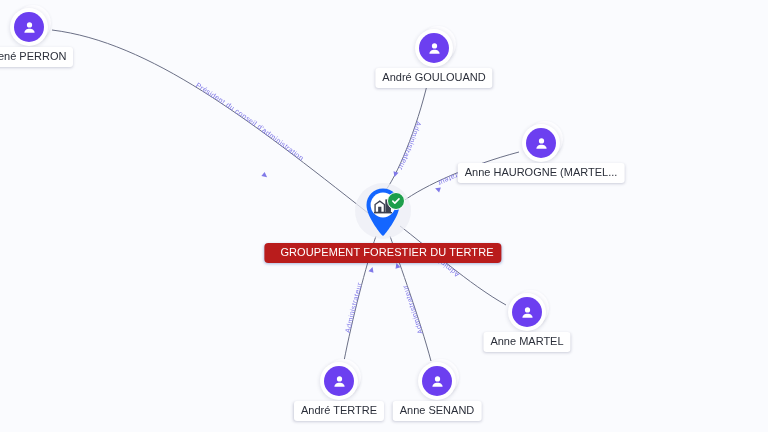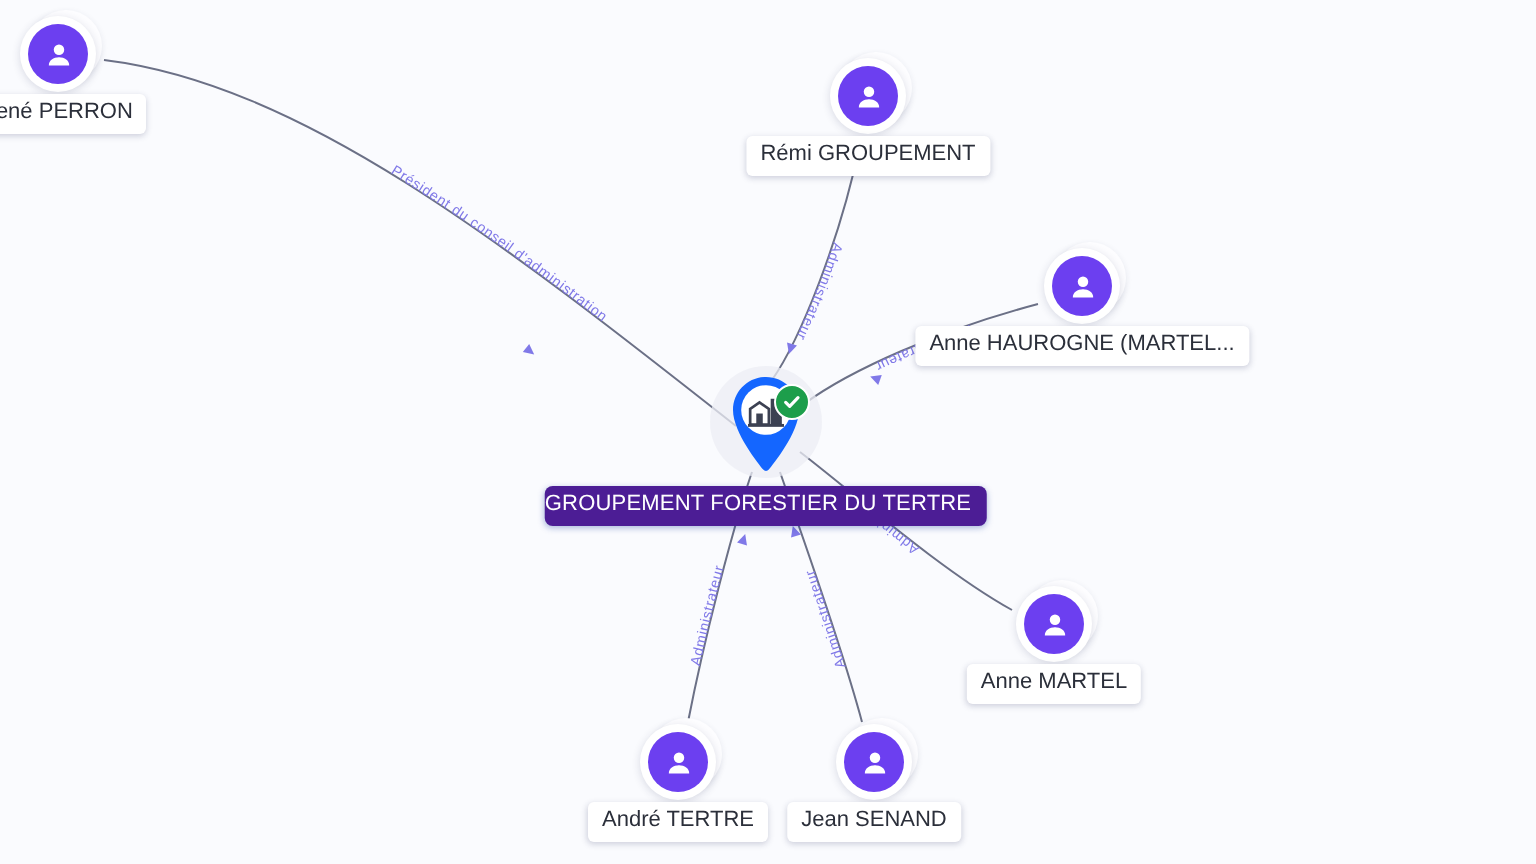--- a/index.html
+++ b/index.html
@@ -117,26 +117,26 @@
     border: 1.5px solid #ffffff;
     display: flex;
     align-items: center;
     justify-content: center;
   }
   .company-label {
     position: absolute;
     top: 30px;
     transform: translateX(-50%);
     white-space: nowrap;
-    background: #4c1d95;
+    background: #b91c1c;
     color: #ffffff;
     font-size: 11px;
     line-height: 13px;
     letter-spacing: .1px;
-    padding: 3px 8px 4px 0;
+    padding: 3px 8px 4px 16px;
     border-radius: 4px;
     box-shadow: 0 1px 3px rgba(20, 60, 160, 0.35);
   }
 
   .edge-path {
     fill: none;
     stroke: #6b7086;
     stroke-width: 1;
   }
   .edge-label-text {
@@ -212,21 +212,21 @@
 
   <div class="person-node" style="left:434px; top:48px;">
     <div class="person-halo offset-a"></div>
     <div class="person-halo"></div>
     <div class="person-avatar">
       <svg width="17" height="17" viewBox="0 0 24 24" fill="#ffffff">
         <circle cx="12" cy="8.3" r="3.7"></circle>
         <path d="M4.8 19.4c0-3.7 3.3-5.8 7.2-5.8s7.2 2.1 7.2 5.8z"></path>
       </svg>
     </div>
-    <div class="node-label">Rémi GROUPEMENT</div>
+    <div class="node-label">André GOULOUAND</div>
   </div>
 
   <div class="person-node" style="left:541px; top:143px;">
     <div class="person-halo offset-a"></div>
     <div class="person-halo"></div>
     <div class="person-avatar">
       <svg width="17" height="17" viewBox="0 0 24 24" fill="#ffffff">
         <circle cx="12" cy="8.3" r="3.7"></circle>
         <path d="M4.8 19.4c0-3.7 3.3-5.8 7.2-5.8s7.2 2.1 7.2 5.8z"></path>
       </svg>
@@ -260,21 +260,21 @@
 
   <div class="person-node" style="left:437px; top:381px;">
     <div class="person-halo offset-a"></div>
     <div class="person-halo"></div>
     <div class="person-avatar">
       <svg width="17" height="17" viewBox="0 0 24 24" fill="#ffffff">
         <circle cx="12" cy="8.3" r="3.7"></circle>
         <path d="M4.8 19.4c0-3.7 3.3-5.8 7.2-5.8s7.2 2.1 7.2 5.8z"></path>
       </svg>
     </div>
-    <div class="node-label">Jean SENAND</div>
+    <div class="node-label">Anne SENAND</div>
   </div>
 
   <div class="company-node" style="left:383px; top:213px;">
     <div class="company-halo"></div>
     <div class="company-pin">
       <svg width="40" height="52" viewBox="0 0 40 52">
         <path d="M20 1.5C10.9 1.5 3.5 8.9 3.5 18c0 11.4 13.2 27.5 15.1 29.8a1.8 1.8 0 0 0 2.8 0C23.3 45.5 36.5 29.4 36.5 18c0-9.1-7.4-16.5-16.5-16.5z" fill="#1466ff"></path>
         <circle cx="20" cy="18" r="12.4" fill="#ffffff"></circle>
       </svg>
     </div>

